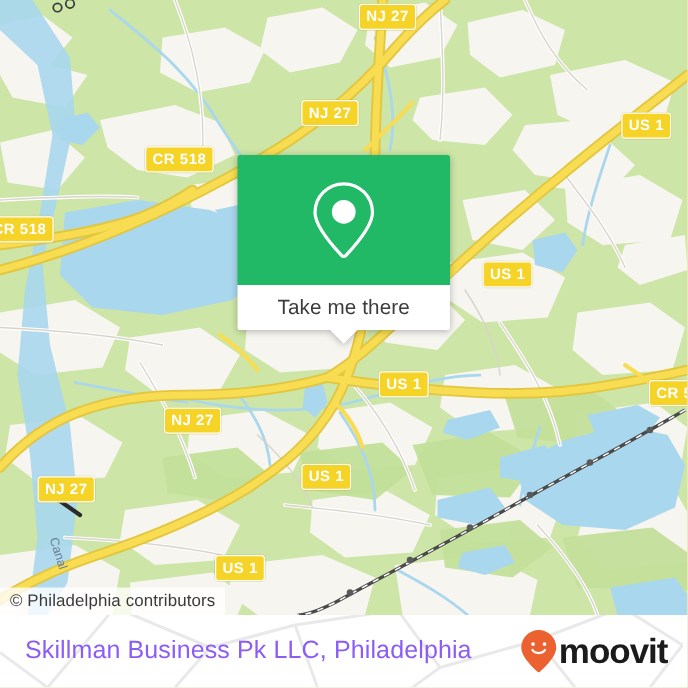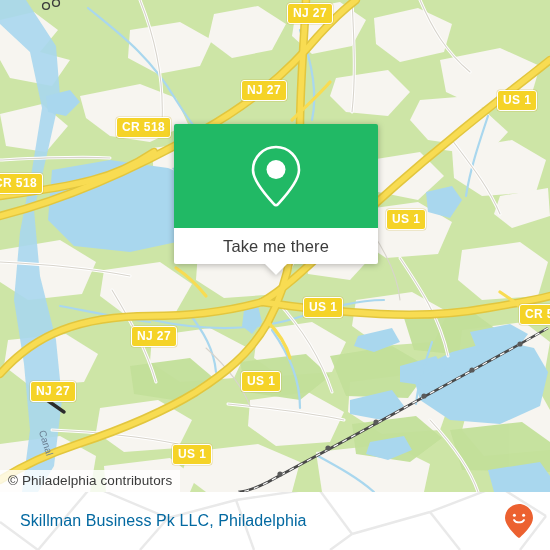--- a/index.html
+++ b/index.html
@@ -49,21 +49,21 @@
   .water-label{
     position:absolute;
     color:#6a7f92;
     font-size:10px;
     white-space:nowrap;
     transform-origin:left center;
   }
 
   
   .callout{
-    position:absolute;left:174px;top:124px;width:204px;
+    position:absolute;left:190px;top:124px;width:170px;
     filter:drop-shadow(0 1px 3px rgba(0,0,0,.28));
   }
   .callout-top{
     background:#21b965;
     height:104px;
     display:flex;align-items:center;justify-content:center;
     border-radius:2px 2px 0 0;
   }
   .callout-bottom{
     background:#ffffff;
@@ -85,21 +85,21 @@
   .pin-svg{display:block;}
 
   
   .bottombar{
     position:absolute;left:0;top:492px;width:550px;height:58px;
     background:#ffffff;overflow:hidden;
   }
   .bottombar .wm{position:absolute;left:0;top:0;width:550px;height:58px;opacity:1;}
   .place{
     position:absolute;left:20px;top:50%;transform:translateY(-50%);
-    color:#0369a1;font-size:16px;letter-spacing:.1px;white-space:nowrap;
+    color:#8b5cf6;font-size:20px;letter-spacing:.1px;white-space:nowrap;
   }
   .brand{
     position:absolute;right:16px;top:50%;transform:translateY(-50%);
     display:flex;align-items:center;gap:0px;
   }
   .brand-word{
     color:#1b1b1b;font-size:28px;font-weight:bold;letter-spacing:-0.8px;
     line-height:1;margin-left:1px;
   }
 </style>
@@ -363,16 +363,17 @@
       </g>
     </svg>
     <div class="place">Skillman Business Pk LLC, Philadelphia</div>
     <div class="brand">
       <svg width="30" height="36" viewBox="0 0 30 36">
         <path d="M15 1 C7.3 1 1 7.3 1 15 C1 22.4 10.6 31.2 13.8 34.2 C14.5 34.9 15.5 34.9 16.2 34.2 C19.4 31.2 29 22.4 29 15 C29 7.3 22.7 1 15 1 Z" fill="#ec6130"></path>
         <circle cx="10.4" cy="12.2" r="1.5" fill="#ffffff"></circle>
         <circle cx="19.6" cy="12.2" r="1.5" fill="#ffffff"></circle>
         <path d="M10 17 C11.8 20.2 18.2 20.2 20 17" stroke="#ffffff" stroke-width="1.8" fill="none" stroke-linecap="round"></path>
       </svg>
+      <span class="brand-word">moovit</span>
     </div>
   </div>
 
 </div>
 
 </body></html>

